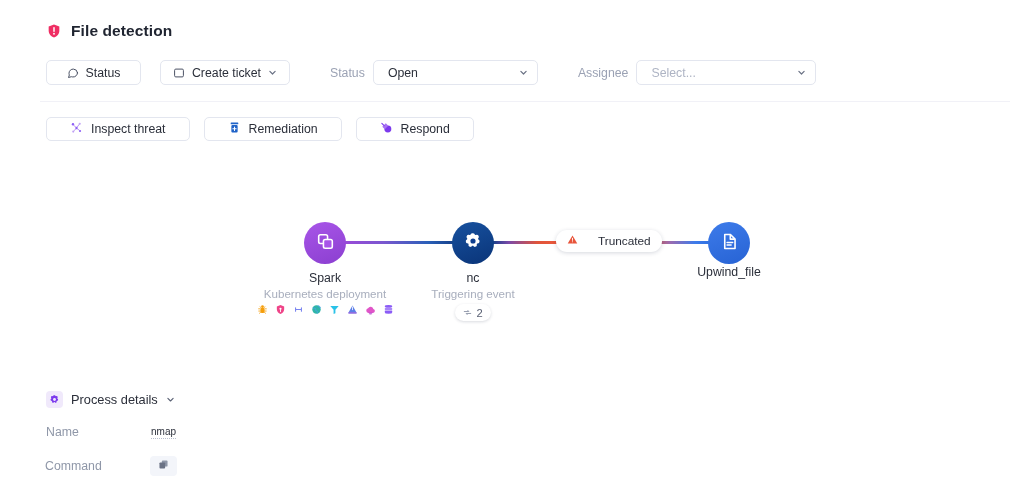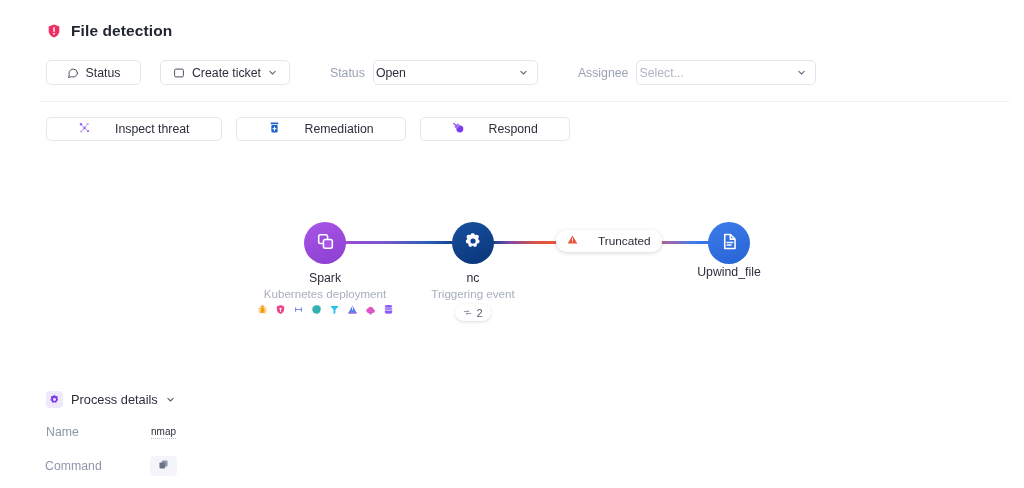--- a/index.html
+++ b/index.html
@@ -41,42 +41,42 @@
   .caret{width:9px;height:9px;flex:none;}
   .btn-comment{width:95px;justify-content:center;}
   .btn-ticket{width:130px;justify-content:center;margin-left:19px;}
 
   .field-label{
     font-size:12.3px;color:#9ba2b4;margin-left:40px;margin-right:8px;white-space:nowrap;
   }
   .select{
     height:25px;box-sizing:border-box;
     display:inline-flex;align-items:center;justify-content:space-between;
-    padding:0 9px 0 2px;
+    padding:0 9px 0 14px;
     background:#fff;border:1px solid #e3e6ef;border-radius:5px;
     font-size:12.3px;color:#2b2f3a;cursor:pointer;
   }
   .select.status{width:165px;}
   .select.assignee{width:180px;}
   .select .ph{color:#aeb4c4;}
 
   .divider{
     position:absolute;left:40px;top:101px;width:970px;height:1px;
     background:#f1f1f7;
   }
 
   
   .actions{
     position:absolute;left:46px;top:117px;
     display:flex;align-items:center;gap:14px;
   }
   .btn-action{
     height:24px;box-sizing:border-box;
-    display:inline-flex;align-items:center;gap:24px;
-    padding:0 31px;
+    display:inline-flex;align-items:center;gap:8px;
+    padding:0 23px;
     background:#fff;border:1px solid #e3e6ef;border-radius:5px;
     font-size:12.3px;color:#2b2f3a;cursor:pointer;white-space:nowrap;
   }
 
   
   .graph{position:absolute;left:0;top:200px;width:1024px;height:140px;}
   .node{
     position:absolute;width:42px;height:42px;border-radius:50%;
     display:flex;align-items:center;justify-content:center;
     z-index:3;

